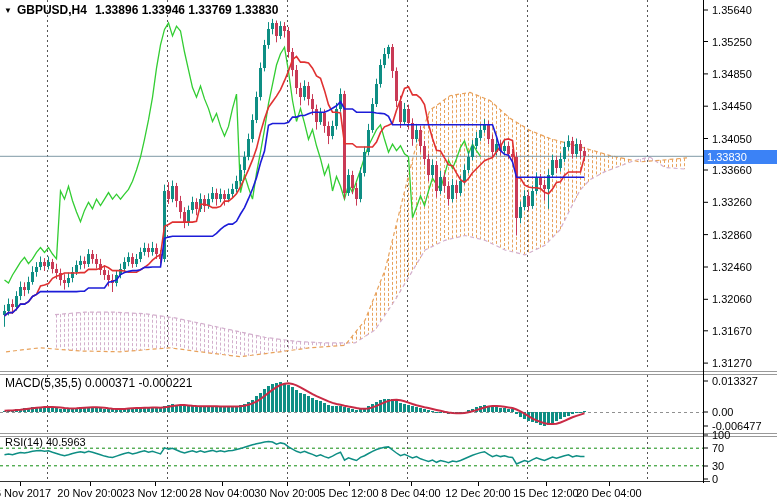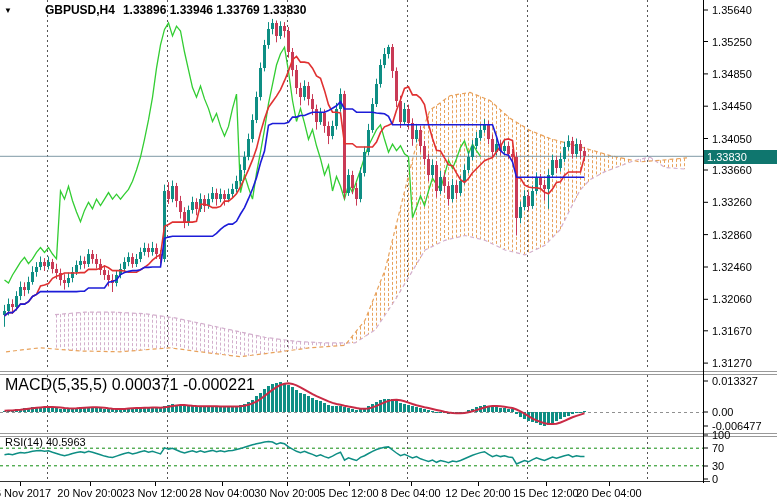--- a/index.html
+++ b/index.html
@@ -1,25 +1,25 @@
 <!DOCTYPE html>
 <html><head>
 <meta charset="utf-8">
 <style>
   html,body{margin:0;padding:0;background:#fff;}
   #stage{position:relative;width:777px;height:502px;background:#fff;overflow:hidden;
          font-family:"Liberation Sans",sans-serif;}
   #chart-svg{position:absolute;left:0;top:0;}
   .overlay{position:absolute;color:#000;white-space:nowrap;}
   #chart-title{left:4px;top:3px;font-size:12px;font-weight:bold;}
-  #chart-title .sym{margin-right:8px;margin-left:28px;}
+  #chart-title .sym{margin-right:8px;}
   #dd-icon{font-size:8px;margin-right:5px;position:relative;top:-1px;cursor:pointer;}
-  #macd-title{left:5px;top:376px;font-size:16px;}
+  #macd-title{left:5px;top:376px;font-size:12px;}
   #rsi-title{left:5px;top:436px;font-size:11px;}
-  #cur-price{left:704px;top:150px;width:70px;height:14px;background:#0f766e;color:#fff;
+  #cur-price{left:704px;top:150px;width:70px;height:14px;background:#3b82f6;color:#fff;
              font-size:11px;line-height:14px;padding-left:3px;}
 </style>
 </head>
 <body>
 
 <div id="stage">
   <svg id="chart-svg" width="777" height="502">
       <g>
         <line x1="47.5" y1="0" x2="47.5" y2="370" stroke="#555555" stroke-width="1" stroke-dasharray="2,3"></line>
         <line x1="47.5" y1="375" x2="47.5" y2="432" stroke="#555555" stroke-width="1" stroke-dasharray="2,3"></line>

